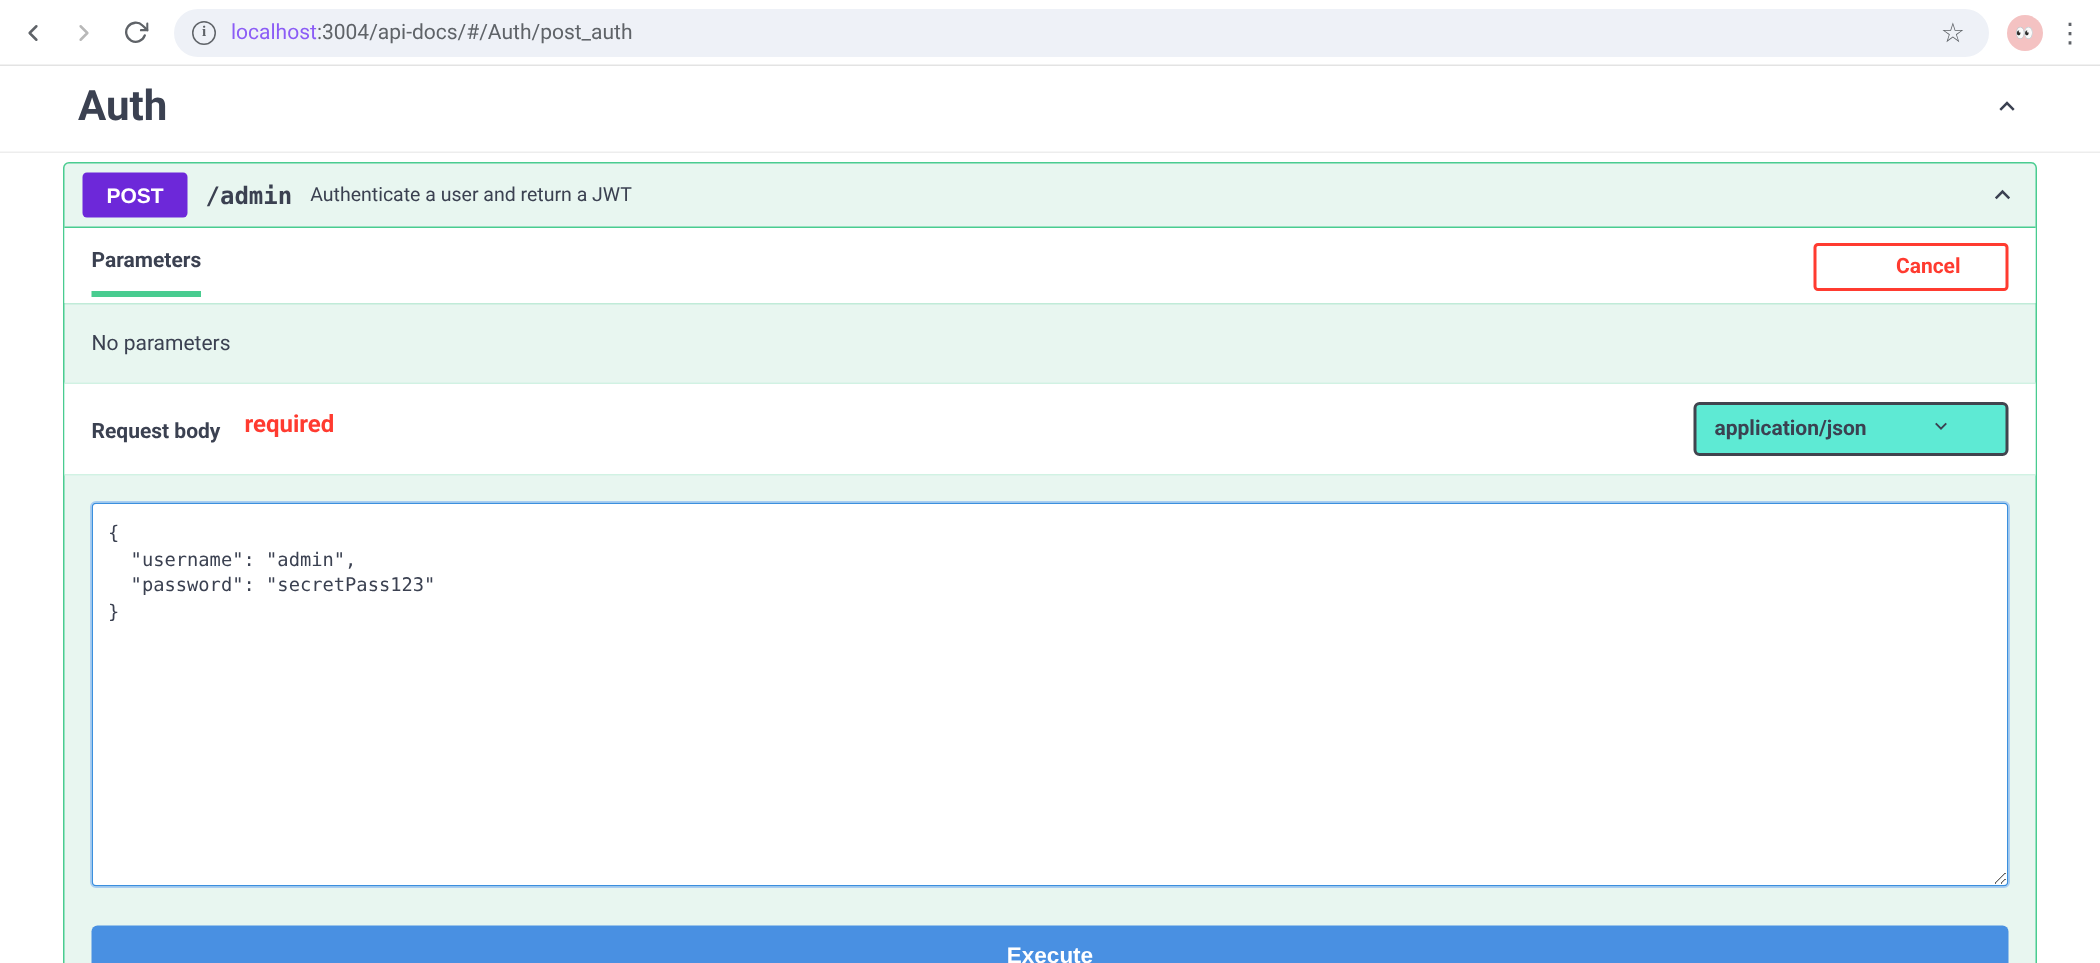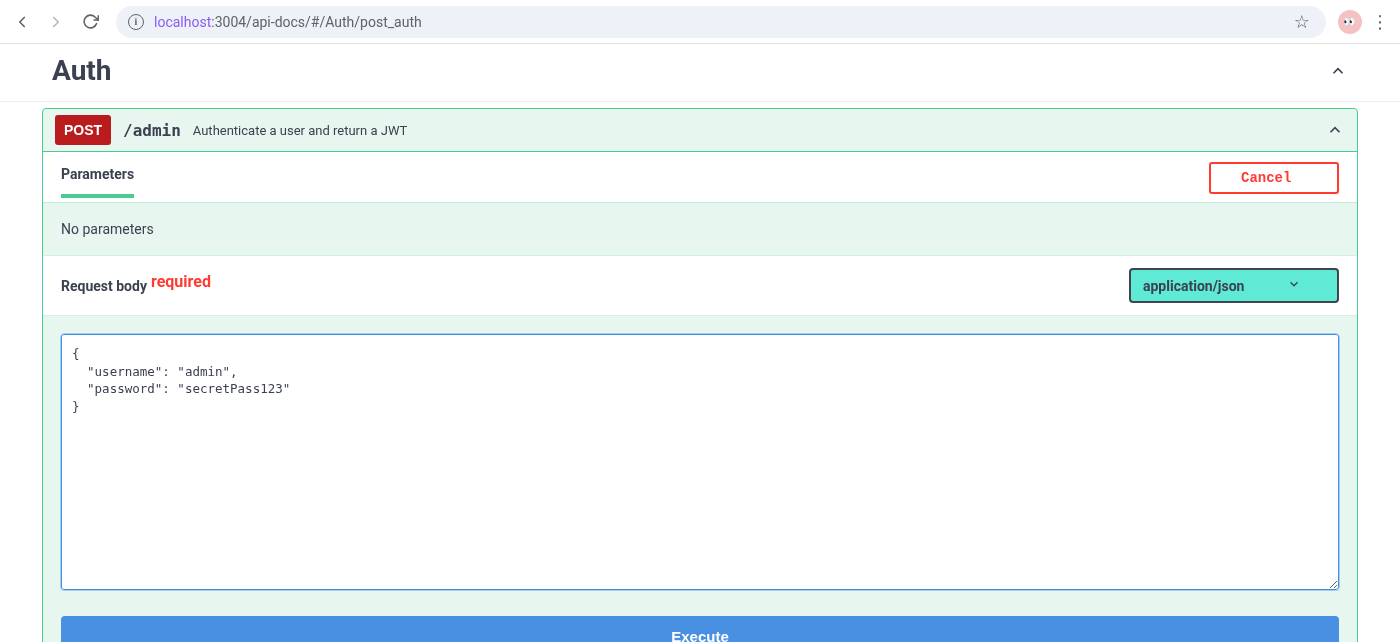--- a/index.html
+++ b/index.html
@@ -85,26 +85,26 @@
     background: #e8f6f0;
     border-radius: 4px;
   }
   .opblock-summary {
     display: flex; align-items: center;
     padding: 6px 12px;
     gap: 12px;
     border-bottom: 1px solid #49cc90;
   }
   .method-badge {
-    background: #b91c1c;
+    background: #6d28d9;
     color: #fff;
     font-weight: 700;
     font-size: 14px;
     padding: 7px 0;
-    width: 56px;
+    width: 70px;
     text-align: center;
     border-radius: 3px;
     font-family: sans-serif;
   }
   .op-path {
     font-family: ui-monospace, Menlo, Consolas, monospace;
     font-size: 16px; font-weight: 600; color: #3b4151;
   }
   .op-desc {
     font-size: 13px; color: #3b4151;
@@ -123,42 +123,41 @@
     border-bottom: 4px solid #49cc90;
   }
   .params-actions { display: flex; gap: 18px; padding-bottom: 8px; }
   .btn {
     font-size: 14px; font-weight: 700;
     padding: 6px 30px;
     background: #fff;
     border-radius: 3px;
     cursor: pointer;
     min-width: 130px;
-    text-align: left;
-    font-family: Liberation Mono, monospace;
+    text-align: right;
   }
   .btn-cancel { color: #ff3b30; border: 2px solid #ff3b30; }
   .btn-reset { color: #3b4151; border: 2px solid #3b4151; }
 
   .no-params {
     padding: 18px 18px;
     font-size: 14px; color: #3b4151;
     border-top: 1px solid rgba(73,204,144,0.25);
   }
 
   .req-body-bar {
     background: #fff;
     display: flex; align-items: center; justify-content: space-between;
     padding: 12px 18px;
     border-top: 1px solid rgba(73,204,144,0.25);
     border-bottom: 1px solid rgba(73,204,144,0.25);
   }
   .req-body-label {
     font-size: 14px; font-weight: 700; color: #3b4151;
-    display: flex; align-items: baseline; gap: 4px;
+    display: flex; align-items: baseline; gap: 16px;
   }
   .req-required { font-size: 16px; font-weight: 700; color: #ff3b30; position: relative; top: -4px; }
   .content-type-select {
     border: 2px solid #41444e;
     border-radius: 4px;
     padding: 7px 36px 7px 12px;
     font-size: 14px; font-weight: 700; color: #3b4151;
     background: #5eead4;
     position: relative;
     min-width: 210px;

